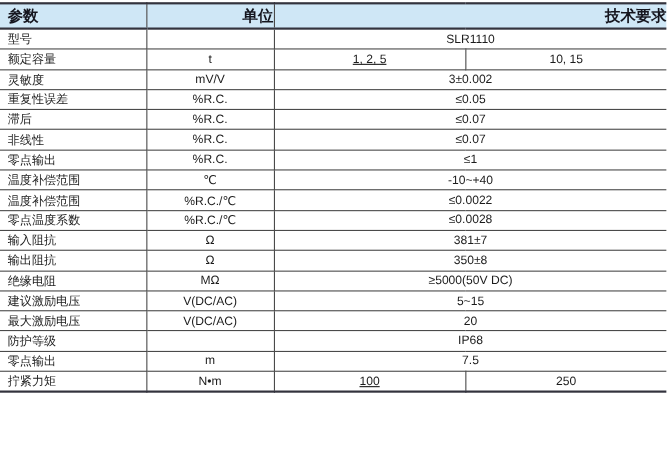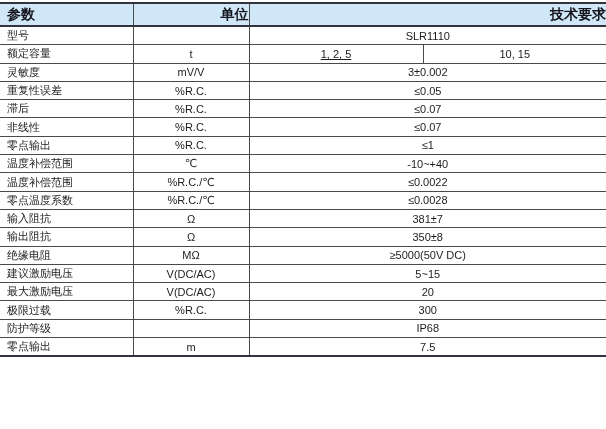--- a/index.html
+++ b/index.html
@@ -140,28 +140,29 @@
         <td class="param-cell">建议激励电压</td>
         <td class="unit-cell">V(DC/AC)</td>
         <td class="value-cell" colspan="2">5~15</td>
       </tr>
       <tr>
         <td class="param-cell">最大激励电压</td>
         <td class="unit-cell">V(DC/AC)</td>
         <td class="value-cell" colspan="2">20</td>
       </tr>
       <tr>
-        <td class="param-cell">极限过载</td>
-        <td class="unit-cell">%R.C.</td>
-        <td class="value-cell" colspan="2">300</td>
-      </tr>
-      <tr>
         <td class="param-cell">防护等级</td>
         <td class="unit-cell"></td>
         <td class="value-cell" colspan="2">IP68</td>
       </tr>
       <tr>
         <td class="param-cell">零点输出</td>
         <td class="unit-cell">m</td>
         <td class="value-cell" colspan="2">7.5</td>
       </tr>
+      <tr>
+        <td class="param-cell">拧紧力矩</td>
+        <td class="unit-cell">N•m</td>
+        <td class="value-cell split-left">100</td>
+        <td class="value-cell">250</td>
+      </tr>
     </tbody>
 </table>
 
 </body></html>

